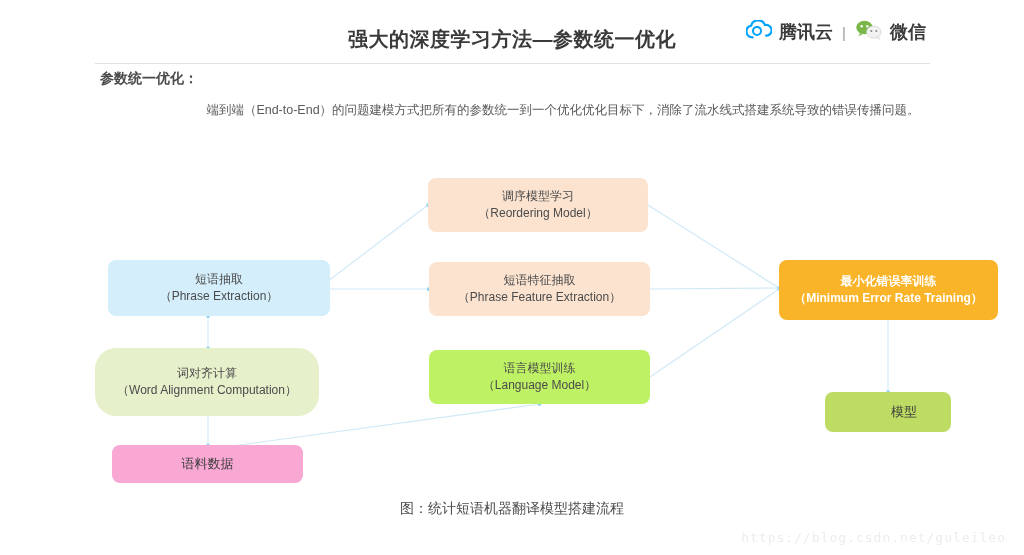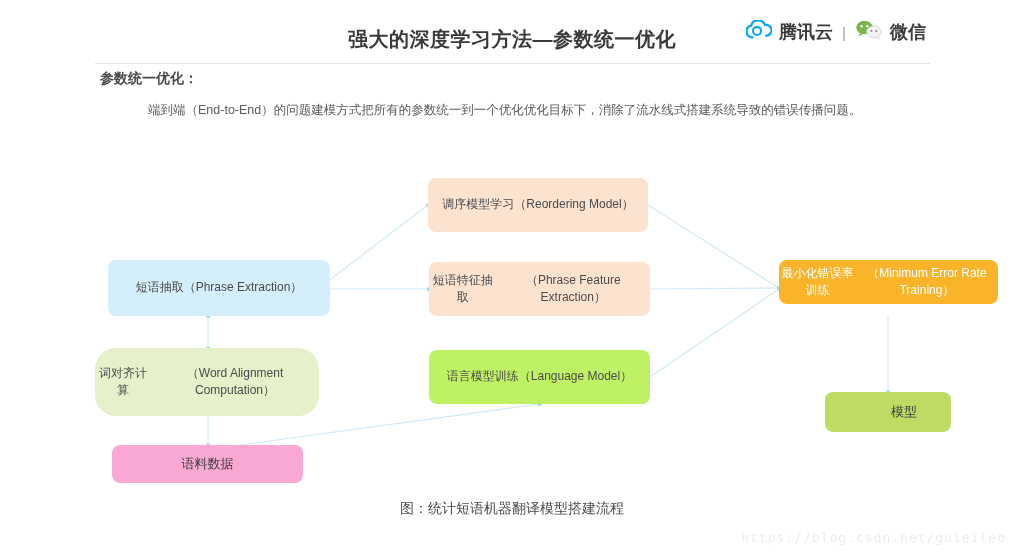--- a/index.html
+++ b/index.html
@@ -39,34 +39,34 @@
     background: #e2e2e2;
   }
 
   
   #section-heading {
     position: absolute; left: 100px; top: 70px;
     font-size: 14px; font-weight: bold; color: #4a4a4a;
   }
   #section-body {
     position: absolute; left: 148px; top: 100px; width: 830px;
-    font-size: 12.5px; color: #5a5a5a; line-height: 1.6;
+    font-size: 12.5px; color: #5a5a5a; line-height: 1.6; text-align: center;
   }
 
   
   #diagram {
     position: absolute; left: 0; top: 150px; width: 1024px; height: 360px;
   }
   #connectors {
     position: absolute; left: 0; top: 0; width: 1024px; height: 360px;
   }
   .node {
     position: absolute;
     border-radius: 8px;
-    display: flex; 
+    display: flex; flex-direction: column;
     align-items: center; justify-content: center;
     text-align: center;
     line-height: 1.45;
   }
   .node .cn { font-size: 12px; }
   .node .en { font-size: 12px; }
   .node.single .cn { font-size: 13px; }
 
   
   .n-phrase-extraction { left: 97px;  top: 110px; width: 222px; height: 56px;
@@ -74,22 +74,22 @@
   .n-word-alignment   { left: 95px;  top: 198px; width: 224px; height: 68px;
       background: #e6f0cb; color: #4b4b4b; border-radius: 21px; }
   .n-corpus           { left: 112px; top: 295px; width: 191px; height: 38px;
       background: #f9a8d4; color: #3d3d3d; }
   .n-reordering       { left: 428px; top: 28px;  width: 220px; height: 54px;
       background: #fbe3d0; color: #4b4b4b; }
   .n-phrase-feature   { left: 429px; top: 112px; width: 221px; height: 54px;
       background: #fbe3d0; color: #4b4b4b; }
   .n-language-model   { left: 429px; top: 200px; width: 221px; height: 54px;
       background: #bef264; color: #4b4b4b; }
-  .n-mert             { left: 779px; top: 110px; width: 219px; height: 44px;
-      background: #f9b429; color: #ffffff; }
+  .n-mert             { left: 779px; top: 110px; width: 219px; height: 60px;
+      background: #f9b429; color: #ffffff; font-weight: bold; }
   .n-model            { left: 825px; top: 242px; width: 126px; height: 40px;
       background: #bedb63; color: #3d3d3d; padding-left: 32px; }
 
   
   #figure-caption {
     position: absolute; left: 0; top: 500px; width: 1024px;
     text-align: center; font-size: 14px; color: #4b4b4b;
   }
 
   

